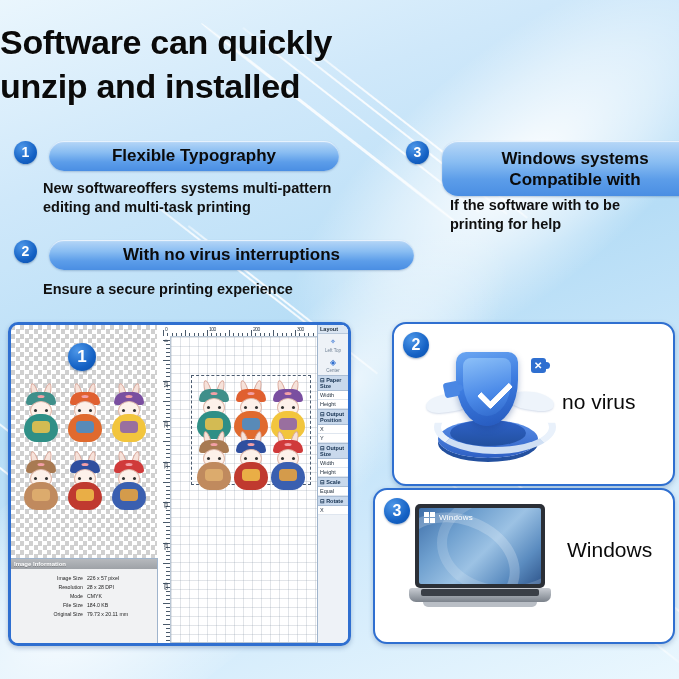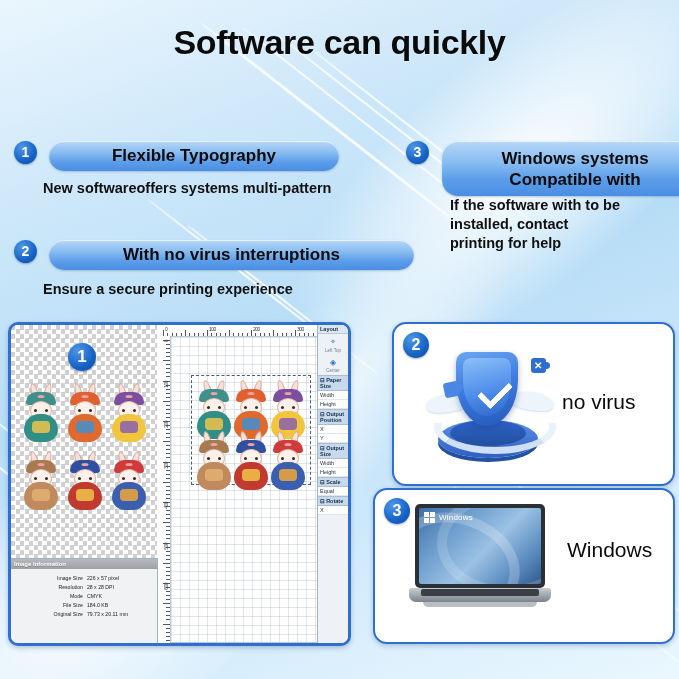--- a/index.html
+++ b/index.html
@@ -31,21 +31,21 @@
     transform:rotate(-38deg);pointer-events:none;
   }
   .glowC{
     position:absolute;width:420px;height:170px;left:140px;top:300px;
     background:radial-gradient(ellipse at 50% 50%, rgba(255,255,255,.7) 0%, rgba(255,255,255,0) 70%);
     transform:rotate(-45deg);pointer-events:none;
   }
 
   
   #headline{
-    position:absolute;left:0;right:0;top:20px;text-align:center;
+    position:absolute;left:0;right:0;top:20px;
     color:#0a0a0a;font-weight:bold;font-size:34px;line-height:44px;
     letter-spacing:-.3px;text-shadow:0 1px 0 rgba(255,255,255,.35);
   }
 
   
   .feat{position:absolute;}
   .badge{
     position:absolute;left:0;top:0;width:23px;height:23px;border-radius:50%;
     background:radial-gradient(circle at 35% 28%, #4d97e8 0%, #1461c4 62%, #0b4ea8 100%);
     color:#fff;font-weight:bold;font-size:14px;line-height:23px;text-align:center;
@@ -274,29 +274,31 @@
     <i style="left:40px;top:360px;width:2px;height:280px;"></i>
     <i style="left:560px;top:420px;width:2px;height:300px;"></i>
     <i style="left:600px;top:400px;width:2px;height:300px;"></i>
   </div>
   <div class="glowA"></div>
   <div class="glowB"></div>
   <div class="glowC"></div>
 
   <div id="headline">
     <div>Software can quickly</div>
+    <div>unzip and installed</div>
   </div>
 
   <div class="feat" style="left:14px;top:141px;width:380px;">
     <div class="badge">1</div>
     <div class="pill" style="left:35px;top:0;width:258px;height:30px;">
       <span>Flexible Typography</span>
     </div>
     <div class="desc" style="left:29px;top:38px;width:360px;">
       <div>New softwareoffers systems multi-pattern</div>
+      <div>editing and multi-task printing</div>
     </div>
   </div>
 
   <div class="feat" style="left:14px;top:240px;width:380px;">
     <div class="badge">2</div>
     <div class="pill" style="left:35px;top:0;width:333px;height:30px;">
       <span>With no virus interruptions</span>
     </div>
     <div class="desc" style="left:29px;top:40px;width:360px;">
       <div>Ensure a secure printing experience</div>
@@ -304,21 +306,20 @@
   </div>
 
   <div class="feat" style="left:406px;top:141px;width:265px;">
     <div class="badge">3</div>
     <div class="pill two-line" style="left:36px;top:0;width:230px;height:47px;">
       <span>Windows systems</span>
       <span>Compatible with</span>
     </div>
     <div class="desc" style="left:44px;top:55px;width:230px;">
       <div>If the software with to be</div>
-      <div>installed, contact</div>
       <div>printing for help</div>
     </div>
   </div>
 
   <div id="swcard">
 
     <div class="leftpane">
       <div class="onebadge">1</div>
       <div class="thumbgrid" id="thumbgrid">
           <div class="sk">

